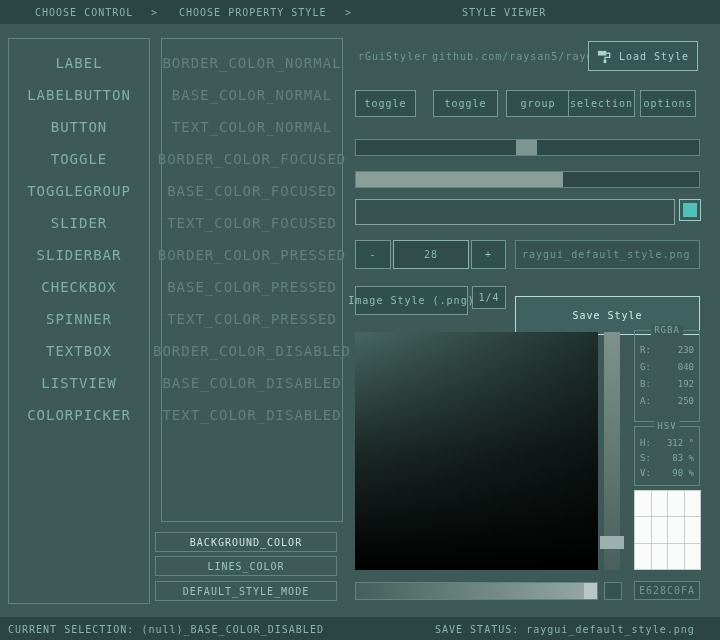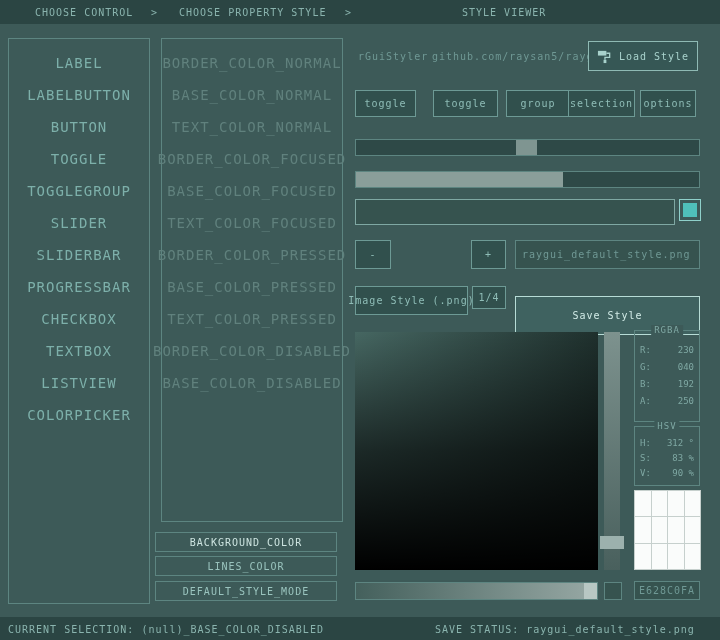--- a/index.html
+++ b/index.html
@@ -86,39 +86,40 @@
   </div>
 
   <div class="panel" style="left:8px;top:38px;width:142px;height:566px">
     <div class="list-item">LABEL</div>
     <div class="list-item">LABELBUTTON</div>
     <div class="list-item">BUTTON</div>
     <div class="list-item">TOGGLE</div>
     <div class="list-item">TOGGLEGROUP</div>
     <div class="list-item">SLIDER</div>
     <div class="list-item">SLIDERBAR</div>
-    <div class="list-item">PROGRESSBAR</div>
     <div class="list-item">CHECKBOX</div>
+    <div class="list-item">SPINNER</div>
     <div class="list-item">TEXTBOX</div>
     <div class="list-item">LISTVIEW</div>
     <div class="list-item">COLORPICKER</div>
   </div>
 
   <div class="panel" style="left:161px;top:38px;width:182px;height:484px">
     <div class="list-item prop-item">BORDER_COLOR_NORMAL</div>
     <div class="list-item prop-item">BASE_COLOR_NORMAL</div>
     <div class="list-item prop-item">TEXT_COLOR_NORMAL</div>
     <div class="list-item prop-item">BORDER_COLOR_FOCUSED</div>
     <div class="list-item prop-item">BASE_COLOR_FOCUSED</div>
     <div class="list-item prop-item">TEXT_COLOR_FOCUSED</div>
     <div class="list-item prop-item">BORDER_COLOR_PRESSED</div>
     <div class="list-item prop-item">BASE_COLOR_PRESSED</div>
     <div class="list-item prop-item">TEXT_COLOR_PRESSED</div>
     <div class="list-item prop-item">BORDER_COLOR_DISABLED</div>
     <div class="list-item prop-item">BASE_COLOR_DISABLED</div>
+    <div class="list-item prop-item">TEXT_COLOR_DISABLED</div>
   </div>
 
   <div class="flat-btn bright" style="left:155px;top:532px;width:182px;height:20px">BACKGROUND_COLOR</div>
   <div class="flat-btn" style="left:155px;top:556px;width:182px;height:20px">LINES_COLOR</div>
   <div class="flat-btn" style="left:155px;top:581px;width:182px;height:20px">DEFAULT_STYLE_MODE</div>
 
   <span class="small-label" style="left:358px;top:51px">rGuiStyler</span>
   <span class="small-label" style="left:432px;top:51px">github.com/raysan5/raygui</span>
 
   <div class="btn load" style="left:588px;top:41px;width:110px;height:30px">
@@ -145,20 +146,21 @@
   <div class="slider-track" style="left:355px;top:171px;width:345px;height:17px">
     <div style="position:absolute;left:0;top:0;bottom:0;width:207px;background:#8a9e9a"></div>
   </div>
 
   <div class="textbox" style="left:355px;top:199px;width:320px;height:22px"></div>
   <div style="position:absolute;left:679px;top:199px;width:22px;height:22px;border:1px solid #8fd0ca;padding:3px">
     <div style="width:100%;height:100%;background:#4fc0ba"></div>
   </div>
 
   <div class="btn" style="left:355px;top:240px;width:36px;height:29px">-</div>
+  <div class="textbox center" style="left:393px;top:240px;width:76px;height:29px;border-color:#86b3ae;background:#304d4a">28</div>
   <div class="btn" style="left:471px;top:240px;width:35px;height:29px">+</div>
   <div class="textbox dim" style="left:515px;top:240px;width:185px;height:29px">raygui_default_style.png</div>
 
   <div class="btn" style="left:355px;top:286px;width:113px;height:29px">Image Style (.png)</div>
   <div class="btn" style="left:472px;top:286px;width:34px;height:23px">1/4</div>
   <div class="btn save" style="left:515px;top:296px;width:185px;height:39px">Save Style</div>
 
   <div style="position:absolute;left:355px;top:332px;width:243px;height:238px;
               background:linear-gradient(to bottom, rgba(0,0,0,0) 0%, rgba(0,0,0,.6) 50%, #000 100%),
                          linear-gradient(to right, #466762, #1f302d);"></div>

